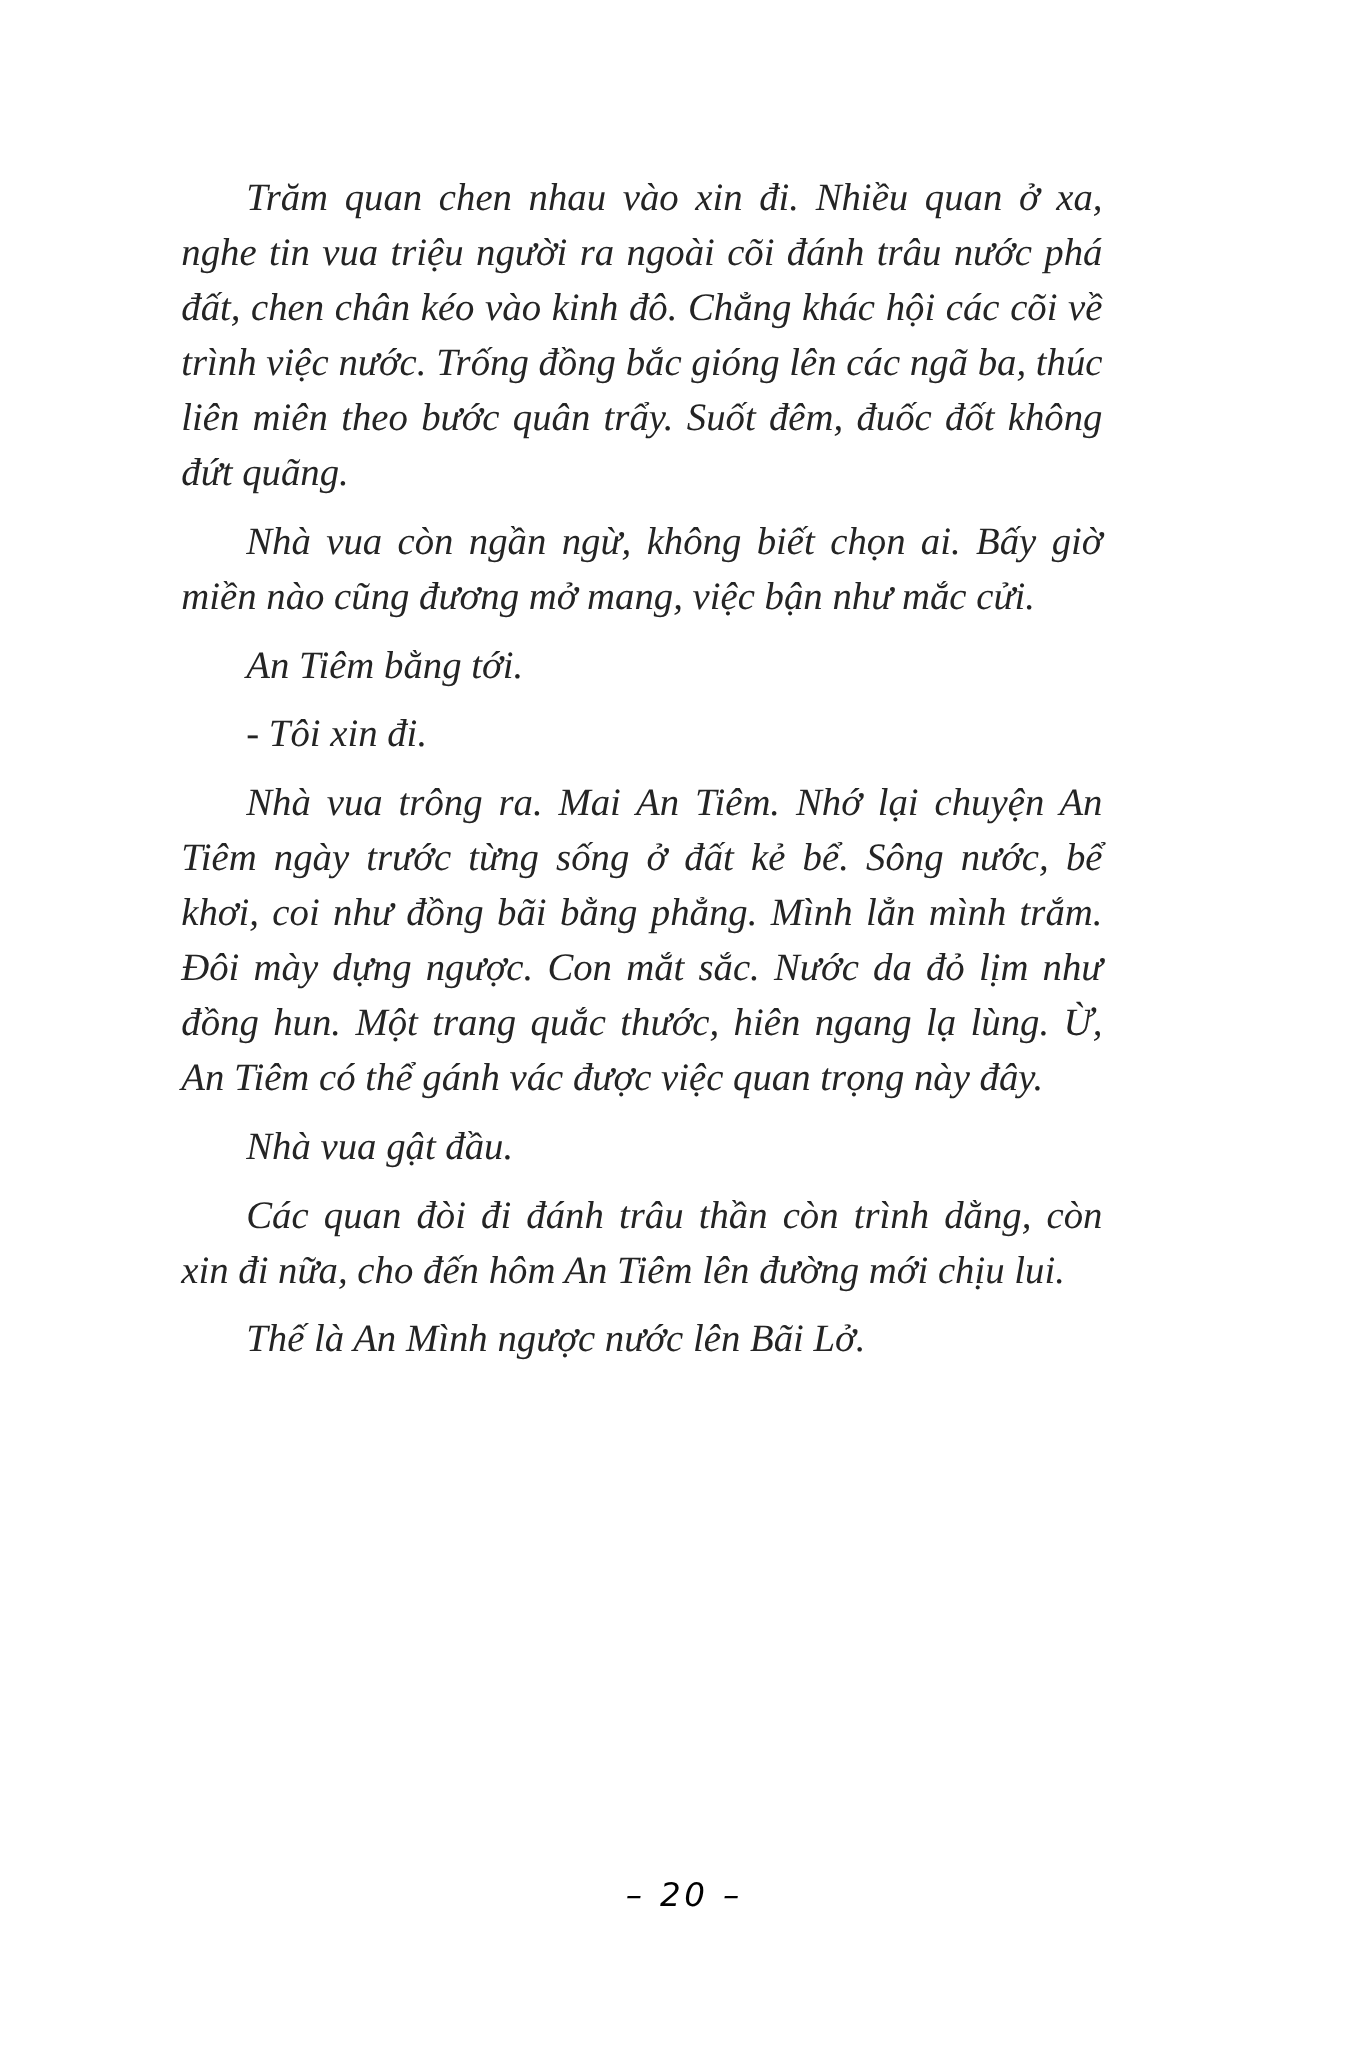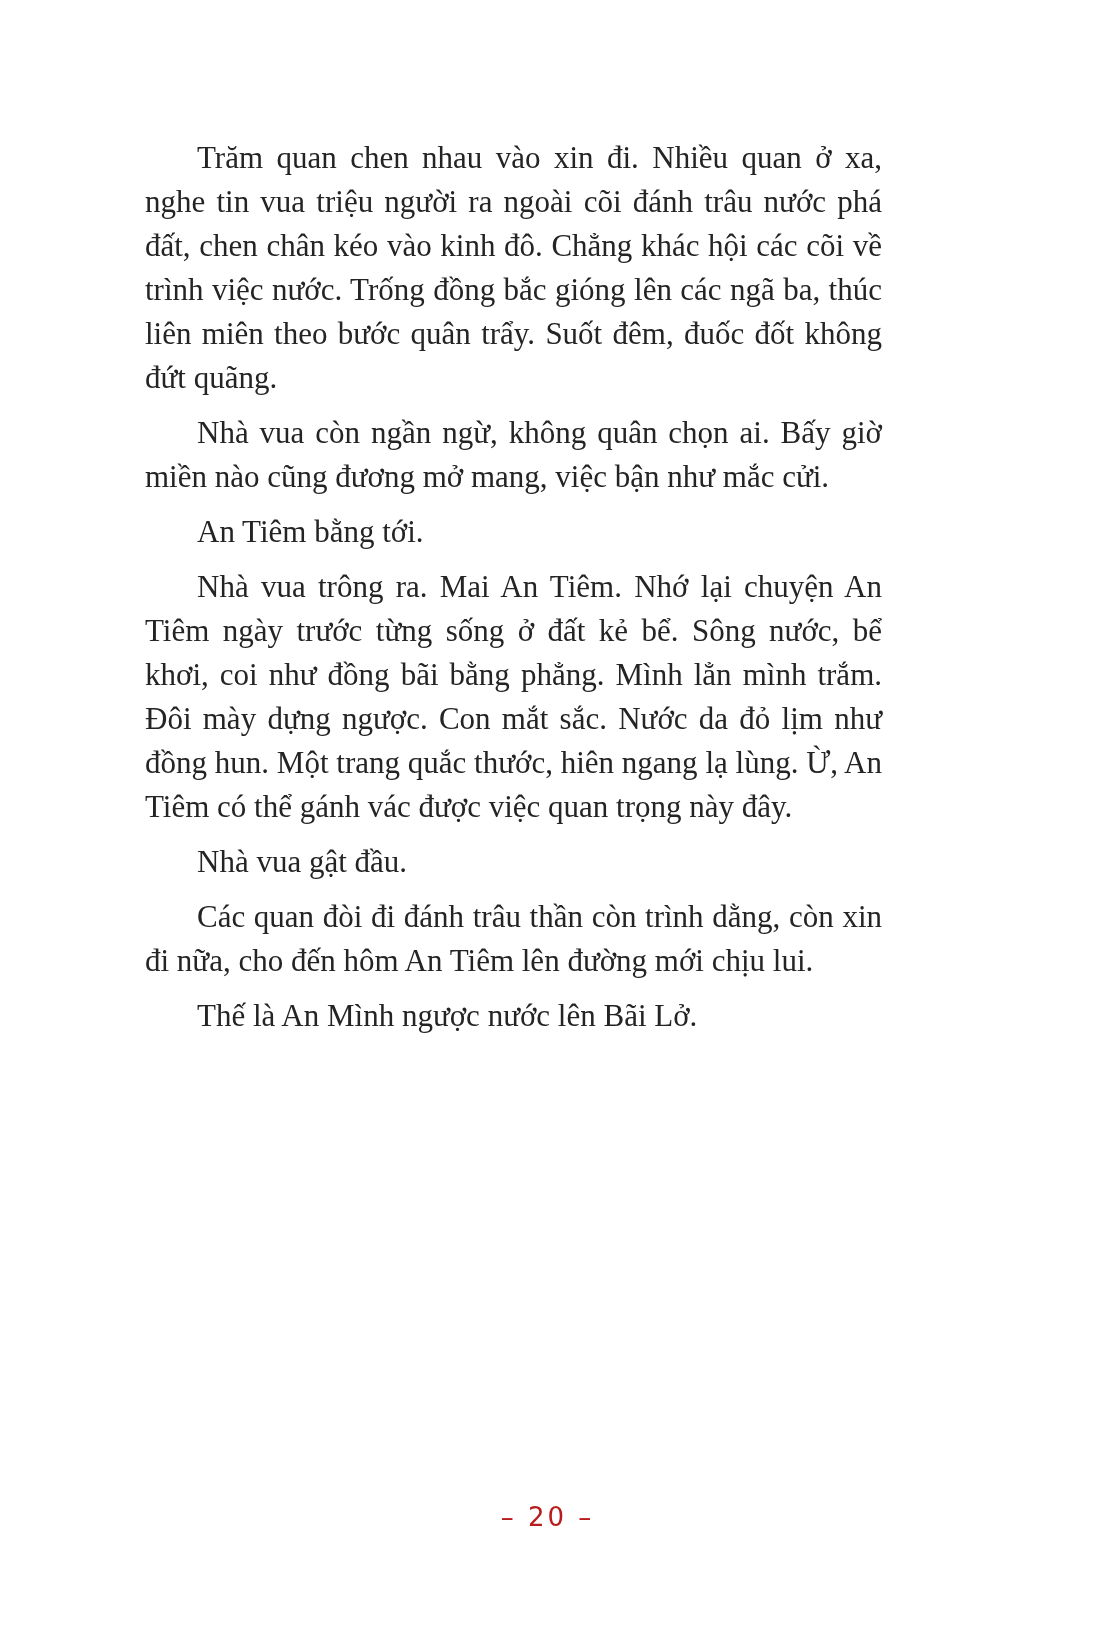--- a/index.html
+++ b/index.html
@@ -7,20 +7,21 @@
     padding: 0;
     background: #ffffff;
   }
   .page {
     position: relative;
     width: 1095px;
     height: 1646px;
     background: #ffffff;
     overflow: hidden;
     font-family: "Liberation Serif", "DejaVu Serif", serif;
+    font-style: italic;
   }
   .text-block {
     position: absolute;
     left: 145px;
     top: 136px;
     width: 737px;
     color: #242424;
     font-size: 31px;
     line-height: 44px;
     text-align: justify;
@@ -29,33 +30,34 @@
   .text-block p {
     margin: 0 0 11px 0;
     text-indent: 52px;
   }
   .page-number {
     position: absolute;
     left: 0;
     top: 1502px;
     width: 100%;
     text-align: center;
-    color: #b91c1c;
+    color: #000000;
     font-family: "DejaVu Sans", sans-serif;
     font-size: 26px;
     letter-spacing: 3px;
   }
 </style>
 </head>
 <body>
 
 <div class="page">
   <div class="text-block">
     <p>Trăm quan chen nhau vào xin đi. Nhiều quan ở xa, nghe tin vua triệu người ra ngoài cõi đánh trâu nước phá đất, chen chân kéo vào kinh đô. Chẳng khác hội các cõi về trình việc nước. Trống đồng bắc gióng lên các ngã ba, thúc liên miên theo bước quân trẩy. Suốt đêm, đuốc đốt không đứt quãng.</p>
-    <p>Nhà vua còn ngần ngừ, không quân chọn ai. Bấy giờ miền nào cũng đương mở mang, việc bận như mắc cửi.</p>
+    <p>Nhà vua còn ngần ngừ, không biết chọn ai. Bấy giờ miền nào cũng đương mở mang, việc bận như mắc cửi.</p>
     <p>An Tiêm bằng tới.</p>
+    <p>- Tôi xin đi.</p>
     <p>Nhà vua trông ra. Mai An Tiêm. Nhớ lại chuyện An Tiêm ngày trước từng sống ở đất kẻ bể. Sông nước, bể khơi, coi như đồng bãi bằng phẳng. Mình lẳn mình trắm. Đôi mày dựng ngược. Con mắt sắc. Nước da đỏ lịm như đồng hun. Một trang quắc thước, hiên ngang lạ lùng. Ừ, An Tiêm có thể gánh vác được việc quan trọng này đây.</p>
     <p>Nhà vua gật đầu.</p>
     <p>Các quan đòi đi đánh trâu thần còn trình dằng, còn xin đi nữa, cho đến hôm An Tiêm lên đường mới chịu lui.</p>
     <p>Thế là An Mình ngược nước lên Bãi Lở.</p>
   </div>
   <div class="page-number">– 20 –</div>
 </div>
 
 </body></html>

